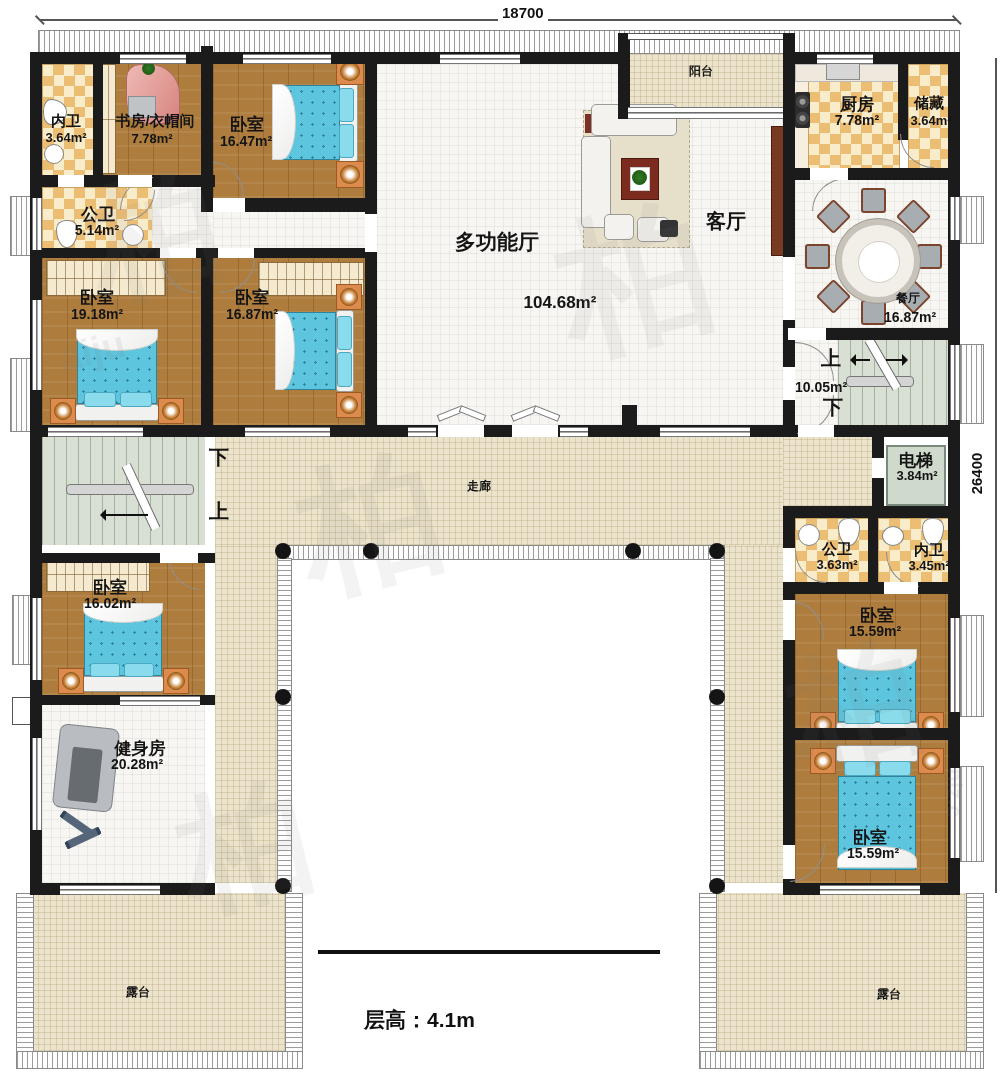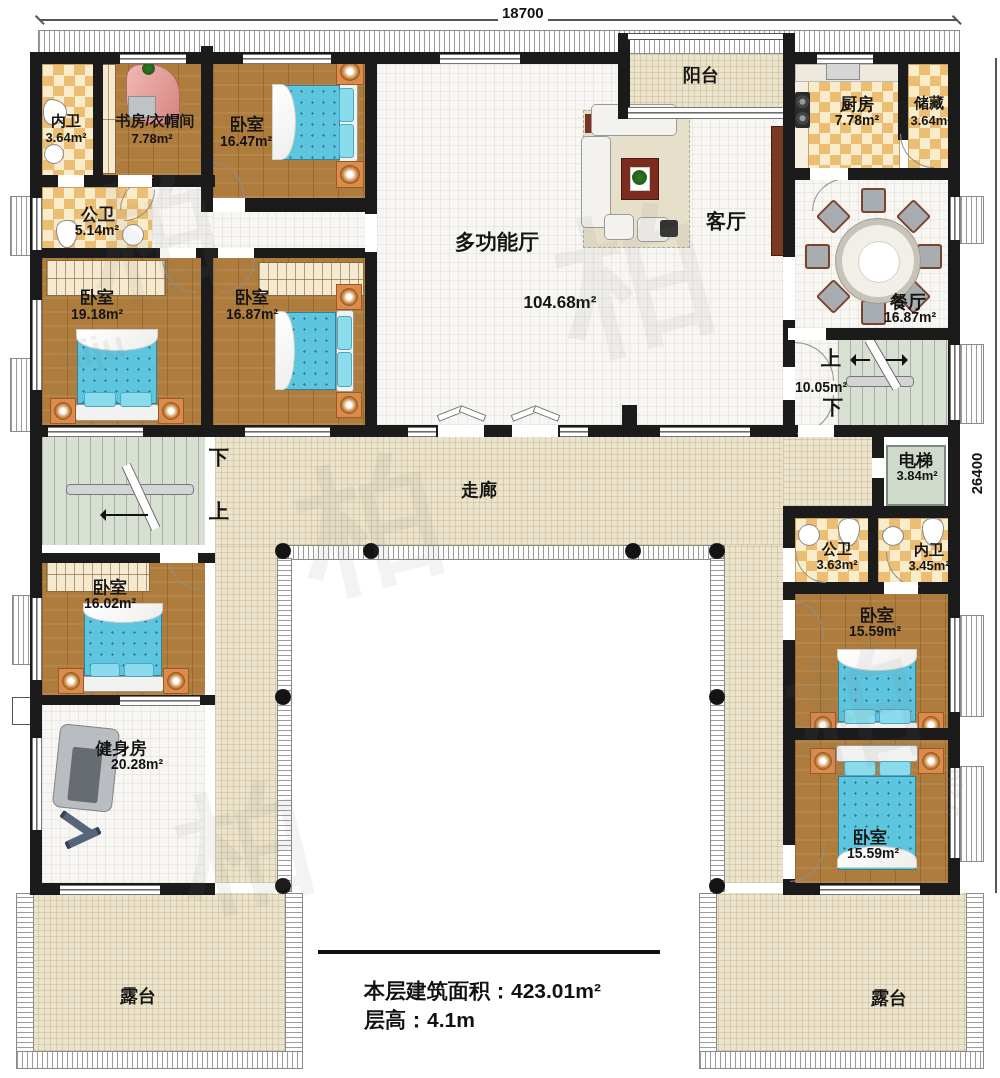--- a/index.html
+++ b/index.html
@@ -67,21 +67,21 @@
   .arrl{position:absolute;z-index:24;width:0;height:0;border:6px solid transparent;}
   .arc{position:absolute;z-index:32;border:1.5px solid #8f8f8f;}
   .arc-bl{border-right:none;border-top:none;border-radius:0 0 0 100%;}
   .arc-br{border-left:none;border-top:none;border-radius:0 0 100% 0;}
   .arc-tl{border-right:none;border-bottom:none;border-radius:100% 0 0 0;}
   .arc-tr{border-left:none;border-bottom:none;border-radius:0 100% 0 0;}
   .leaf{position:absolute;z-index:33;background:#fff;border:1px solid #777;}
   
   .lbl{position:absolute;z-index:50;font-weight:700;color:#141414;white-space:nowrap;transform:translateX(-50%);}
   .n17{font-size:17px;} .n15{font-size:15px;} .n20{font-size:20px;} .n21{font-size:21px;}
-  .a14{font-size:14px;} .a13{font-size:13px;} .n18{font-size:18px;}
+  .a14{font-size:14px;} .a13{font-size:13px;} .n18{font-size:12px;}
   .dim{position:absolute;z-index:50;font-weight:700;font-size:15px;color:#111;background:#fff;padding:0 4px;}
   .dimline{position:absolute;z-index:5;background:#555;}
   .tick{position:absolute;z-index:6;width:12px;height:1.5px;background:#555;transform:rotate(45deg);}
   .treadm{position:absolute;z-index:20;background:#b9bcc0;border:1px solid #7e8387;border-radius:8px;transform:rotate(6deg);}
   .belt{position:absolute;z-index:21;background:#676c71;border-radius:3px;}
   .db{position:absolute;z-index:20;background:#55667a;border-left:4px solid #32435a;border-right:4px solid #32435a;border-radius:2px;}
   .plantc{position:absolute;z-index:22;border-radius:50%;background:radial-gradient(#2f7a22,#1c4f12);}
   .chaise{position:absolute;z-index:20;background:linear-gradient(120deg,#efb9b4,#e19a95 60%,#d5837e);border:1px solid #b06a66;border-radius:14px 30px 10px 24px;}
   .desk{position:absolute;z-index:21;background:#bfc3c6;border:1px solid #8b8f92;}
   
@@ -431,29 +431,26 @@
   <div class="lbl a13" style="left:929px;top:558px">3.45m²</div>
   <div class="lbl n17" style="left:877px;top:604px">卧室</div>
   <div class="lbl a14" style="left:875px;top:623px">15.59m²</div>
   <div class="lbl n17" style="left:870px;top:826px">卧室</div>
   <div class="lbl a14" style="left:873px;top:845px">15.59m²</div>
   <div class="lbl n18" style="left:479px;top:478px">走廊</div>
   <div class="lbl n20" style="left:219px;top:444px">下</div>
   <div class="lbl n20" style="left:219px;top:498px">上</div>
   <div class="lbl n17" style="left:110px;top:576px">卧室</div>
   <div class="lbl a14" style="left:110px;top:595px">16.02m²</div>
-  <div class="lbl n17" style="left:121px;top:737px">健身房</div>
+  <div class="lbl n17" style="left:140px;top:737px">健身房</div>
   <div class="lbl a14" style="left:137px;top:756px">20.28m²</div>
   <div class="lbl n18" style="left:138px;top:984px">露台</div>
   <div class="lbl n18" style="left:889px;top:986px">露台</div>
 
   <div class="tline" style="left:318px;top:950px;width:342px"></div>
-  <div class="tsub" style="left:364px;top:977px">
-    <span>本层建筑面积：</span><span>423.01m²</span>
-  </div>
   <div class="tsub" style="left:364px;top:1006px">
     <span>层高：</span><span>4.1m</span>
   </div>
 
   <div class="wm" style="left:90px;top:150px;font-size:130px;transform:rotate(-14deg)">柏</div>
   <div class="wm" style="left:560px;top:180px;font-size:150px;transform:rotate(-14deg)">柏</div>
   <div class="wm" style="left:300px;top:430px;font-size:140px;transform:rotate(-14deg)">柏</div>
   <div class="wm" style="left:790px;top:620px;font-size:130px;transform:rotate(-14deg)">柏</div>
   <div class="wm" style="left:180px;top:760px;font-size:130px;transform:rotate(-14deg)">柏</div>
   <div class="wm" style="left:60px;top:330px;font-size:38px;transform:rotate(-14deg);opacity:.1">aiju</div>

